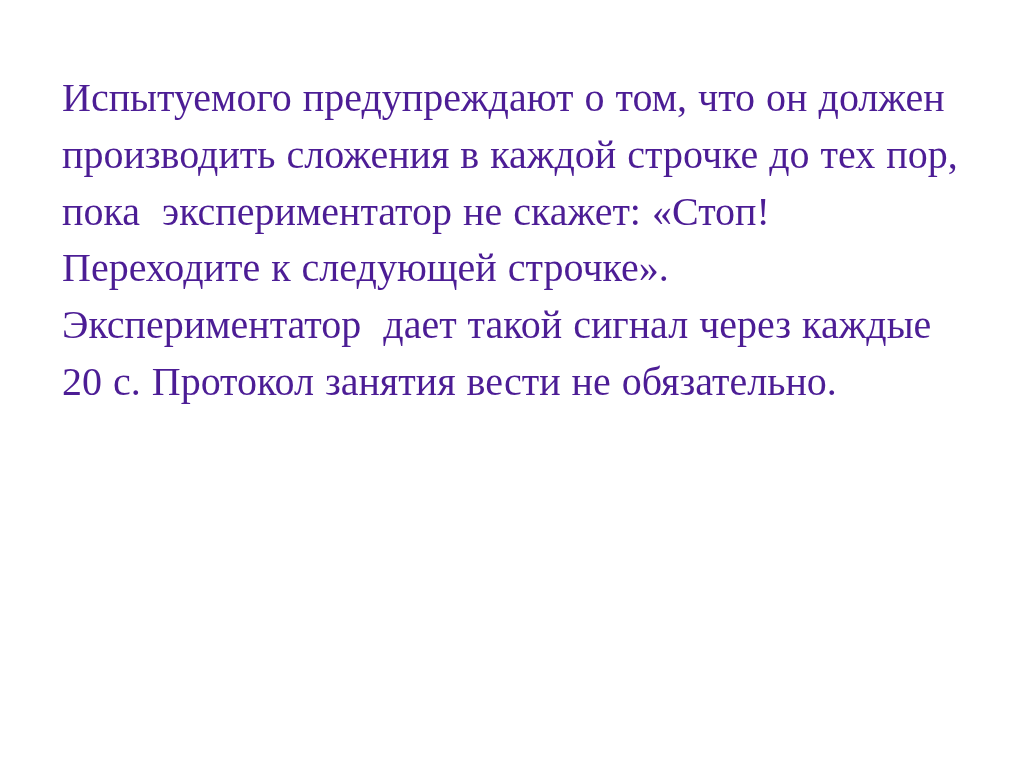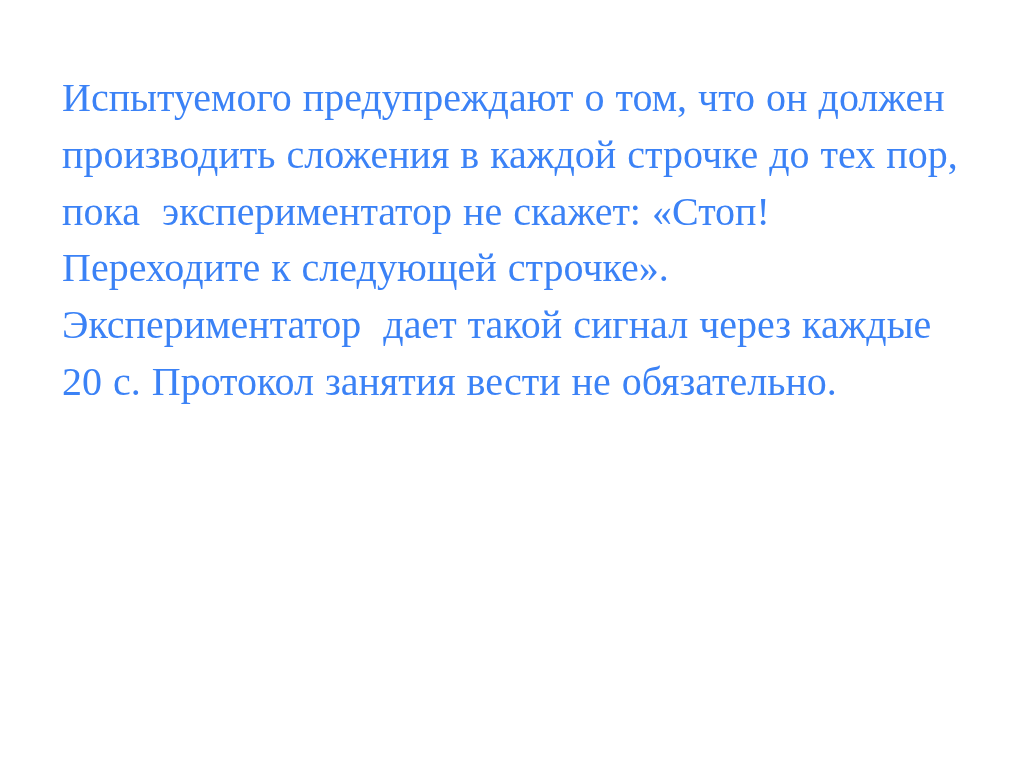--- a/index.html
+++ b/index.html
@@ -18,21 +18,21 @@
     width: 1024px;
     height: 767px;
     background: #ffffff;
     padding: 30px 60px 0 62px;
     display: block;
   }
   .slide-body {
     font-family: "Liberation Serif", serif;
     font-size: 40px;
     line-height: 1.42;
-    color: #3b82f6;
+    color: #4c1d95;
     text-align: left;
     letter-spacing: 0px;
     word-spacing: 1px;
     white-space: pre-wrap;
     max-width: 905px;
   }
 </style>
 </head>
 <body>
 

